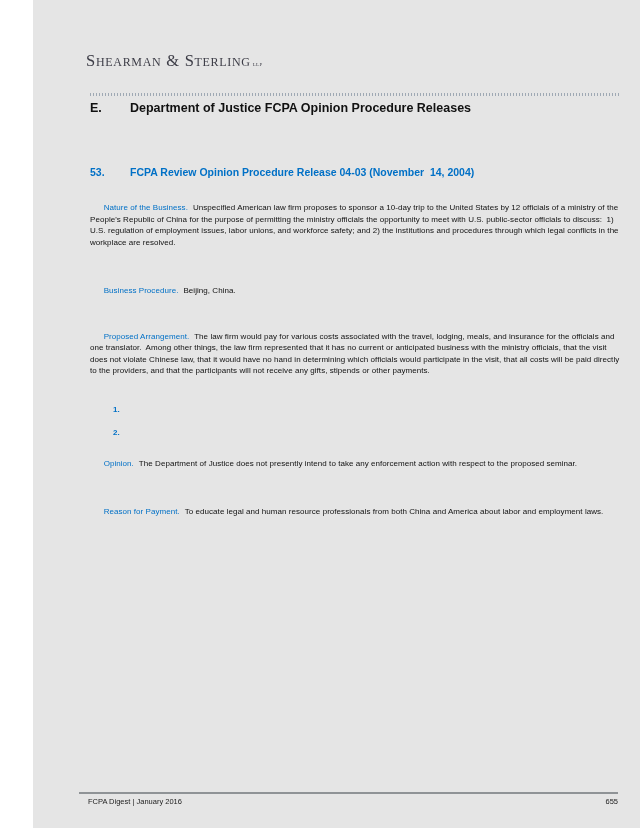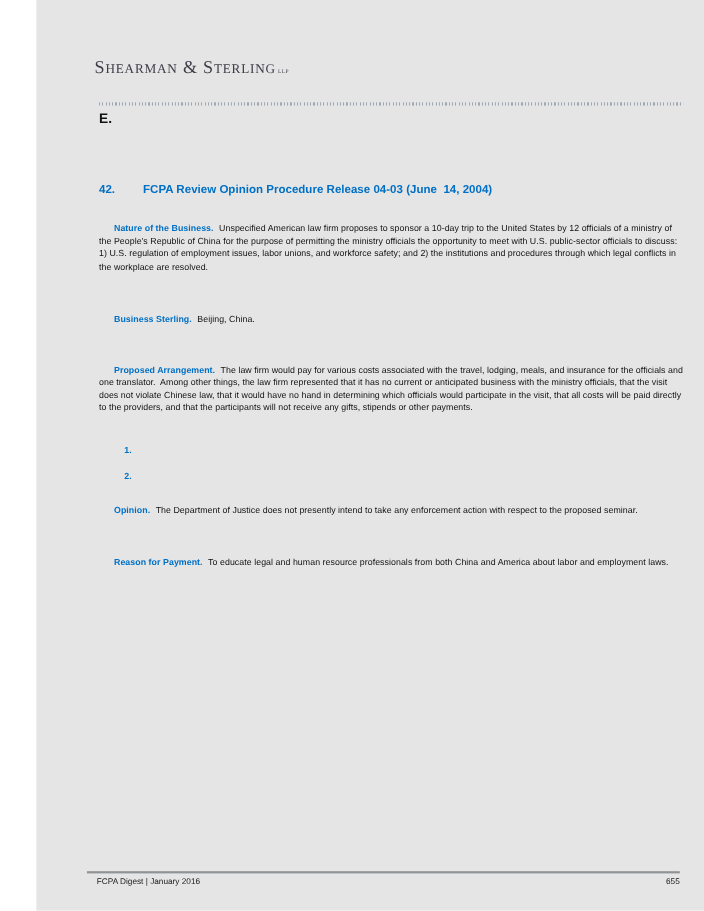--- a/index.html
+++ b/index.html
@@ -60,21 +60,21 @@
   .h2 .htext { white-space: pre-wrap; }
   
   .para {
     margin: 0;
     font-size: 8px;
     line-height: 11.4px;
     letter-spacing: 0.05px;
     white-space: pre-wrap;
   }
   .lead {
-    font-weight: bold;
+    font-weight: normal;
     color: var(--accent, #0070c6);
     margin-right: 5px;
   }
   .p-nature      { margin-top: 12px; }
   .p-location    { margin-top: 14px; }
   .p-arrangement { margin-top: 12px; }
   .p-reason      { margin-top: 13px; }
   .p-opinion     { margin-top: 9px; }
   
   .list { margin-top: 16px; }
@@ -120,33 +120,34 @@
   <div class="content">
 
     <div class="logo">
       <span class="logo-main">Shearman &amp; Sterling</span><span class="logo-llp">llp</span>
     </div>
 
     <div class="dotted-rule"></div>
 
     <div class="h1 h-row">
       <span class="h-num">E.</span>
+      <span class="htext">Department of Justice FCPA Opinion Procedure Releases</span>
     </div>
 
     <div class="h2 h-row">
-      <span class="h-num">42.</span>
-      <span class="htext">FCPA Review Opinion Procedure Release 04-03 (June  14, 2004)</span>
+      <span class="h-num">53.</span>
+      <span class="htext">FCPA Review Opinion Procedure Release 04-03 (November  14, 2004)</span>
     </div>
 
     <p class="para p-nature">
       <span class="lead">Nature of the Business.</span><span>Unspecified American law firm proposes to sponsor a 10-day trip to the United States by 12 officials of a ministry of the People's Republic of China for the purpose of permitting the ministry officials the opportunity to meet with U.S. public-sector officials to discuss:  1) U.S. regulation of employment issues, labor unions, and workforce safety; and 2) the institutions and procedures through which legal conflicts in the workplace are resolved.</span>
     </p>
 
     <p class="para p-location">
-      <span class="lead">Business Sterling.</span><span>Beijing, China.</span>
+      <span class="lead">Business Procedure.</span><span>Beijing, China.</span>
     </p>
 
     <p class="para p-arrangement">
       <span class="lead">Proposed Arrangement.</span><span>The law firm would pay for various costs associated with the travel, lodging, meals, and insurance for the officials and one translator.  Among other things, the law firm represented that it has no current or anticipated business with the ministry officials, that the visit does not violate Chinese law, that it would have no hand in determining which officials would participate in the visit, that all costs will be paid directly to the providers, and that the participants will not receive any gifts, stipends or other payments.</span>
     </p>
 
     <div class="list">
       <div class="list-item">
         <span class="li-num">1.</span>
       </div>

